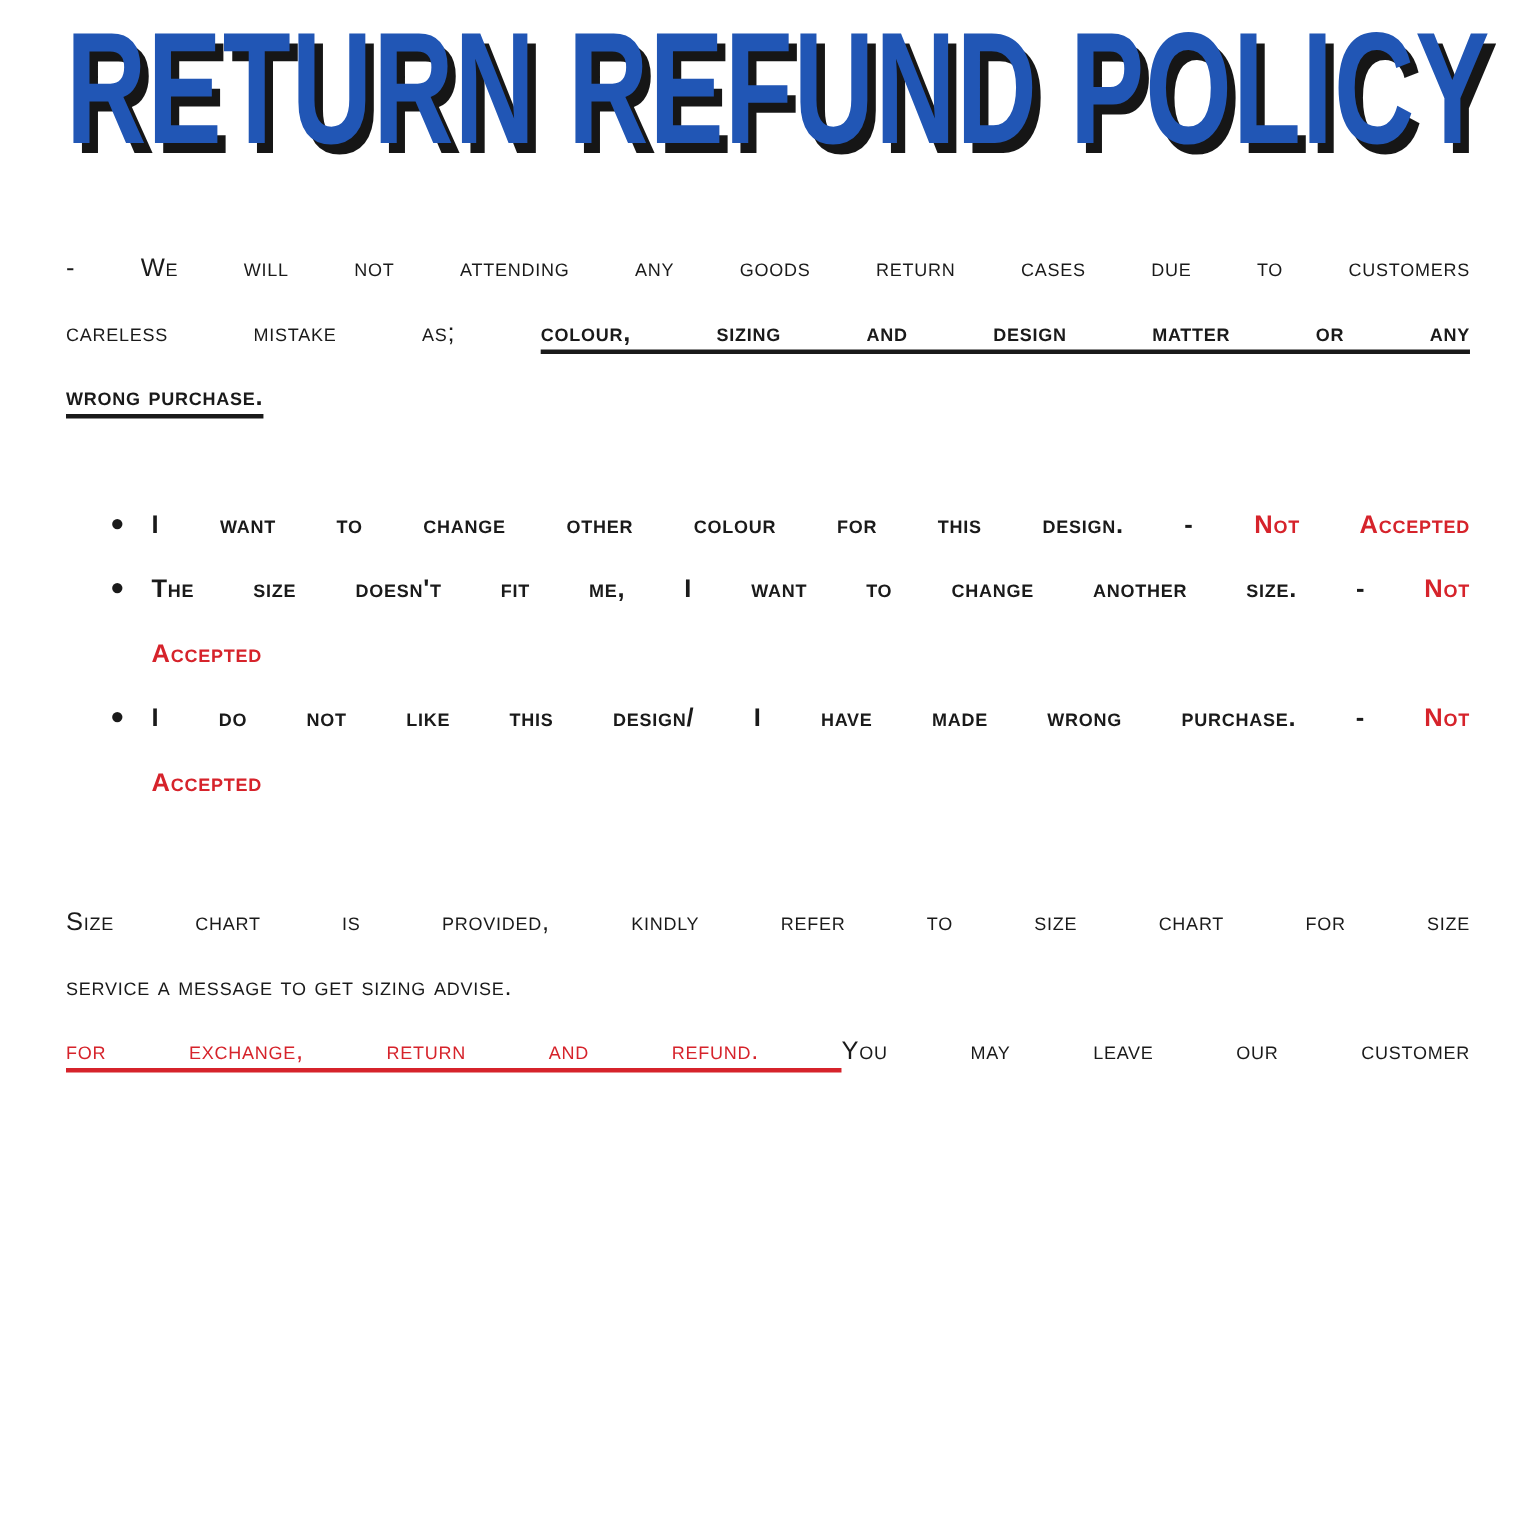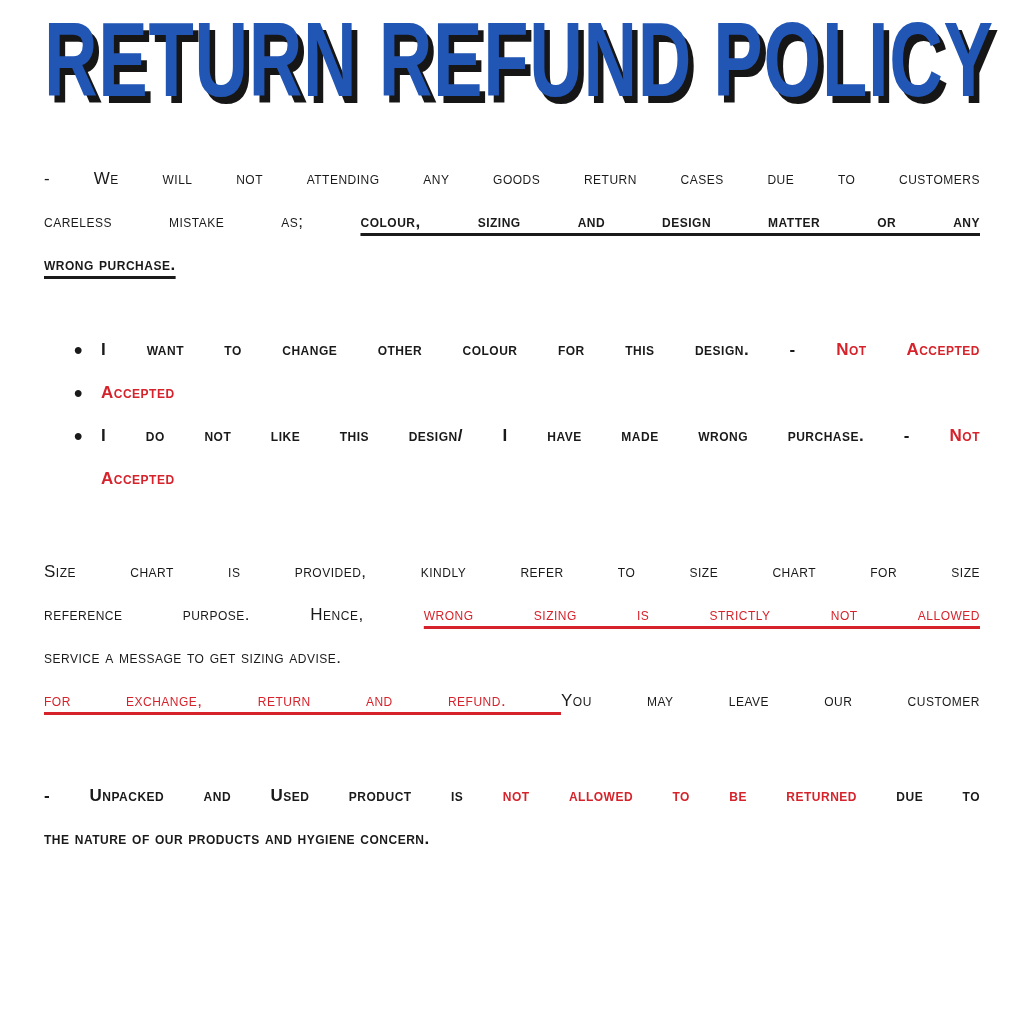--- a/index.html
+++ b/index.html
@@ -108,20 +108,23 @@
 
     <div class="bullet">
       <span class="dot">•</span>
       <div class="line stretch">
         <span>I want to change other colour for this design. - </span><span class="red">Not Accepted</span>
       </div>
     </div>
 
     <div class="bullet">
       <span class="dot">•</span>
+      <div class="line stretch">
+        <span>The size doesn't fit me, I want to change another size. - </span><span class="red">Not</span>
+      </div>
       <div class="line">
         <span class="red">Accepted</span>
       </div>
     </div>
 
     <div class="bullet">
       <span class="dot">•</span>
       <div class="line stretch">
         <span>I do not like this design/ I have made wrong purchase. - </span><span class="red">Not</span>
       </div>
@@ -129,33 +132,22 @@
         <span class="red">Accepted</span>
       </div>
     </div>
 
   </div>
 
   <div class="para light sizing">
     <div class="line stretch">
       <span>Size chart is provided, kindly refer to size chart for size</span>
     </div>
-    <div class="line stretch">
-      <span>reference purpose. Hence, </span><span class="red-u">wrong sizing is strictly not allowed</span>
-    </div>
     <div class="line">
       <span>service a message to get sizing advise.</span>
     </div>
     <div class="line stretch">
       <span class="red-u">for exchange, return and refund. </span><span>You may leave our customer</span>
     </div>
   </div>
 
-  <div class="para bold hygiene">
-    <div class="line stretch">
-      <span>- Unpacked and Used product is </span><span class="red">not allowed to be returned</span><span> due to</span>
-    </div>
-    <div class="line">
-      <span>the nature of our products and hygiene concern.</span>
-    </div>
-  </div>
 
 </div>
 
 </body></html>

